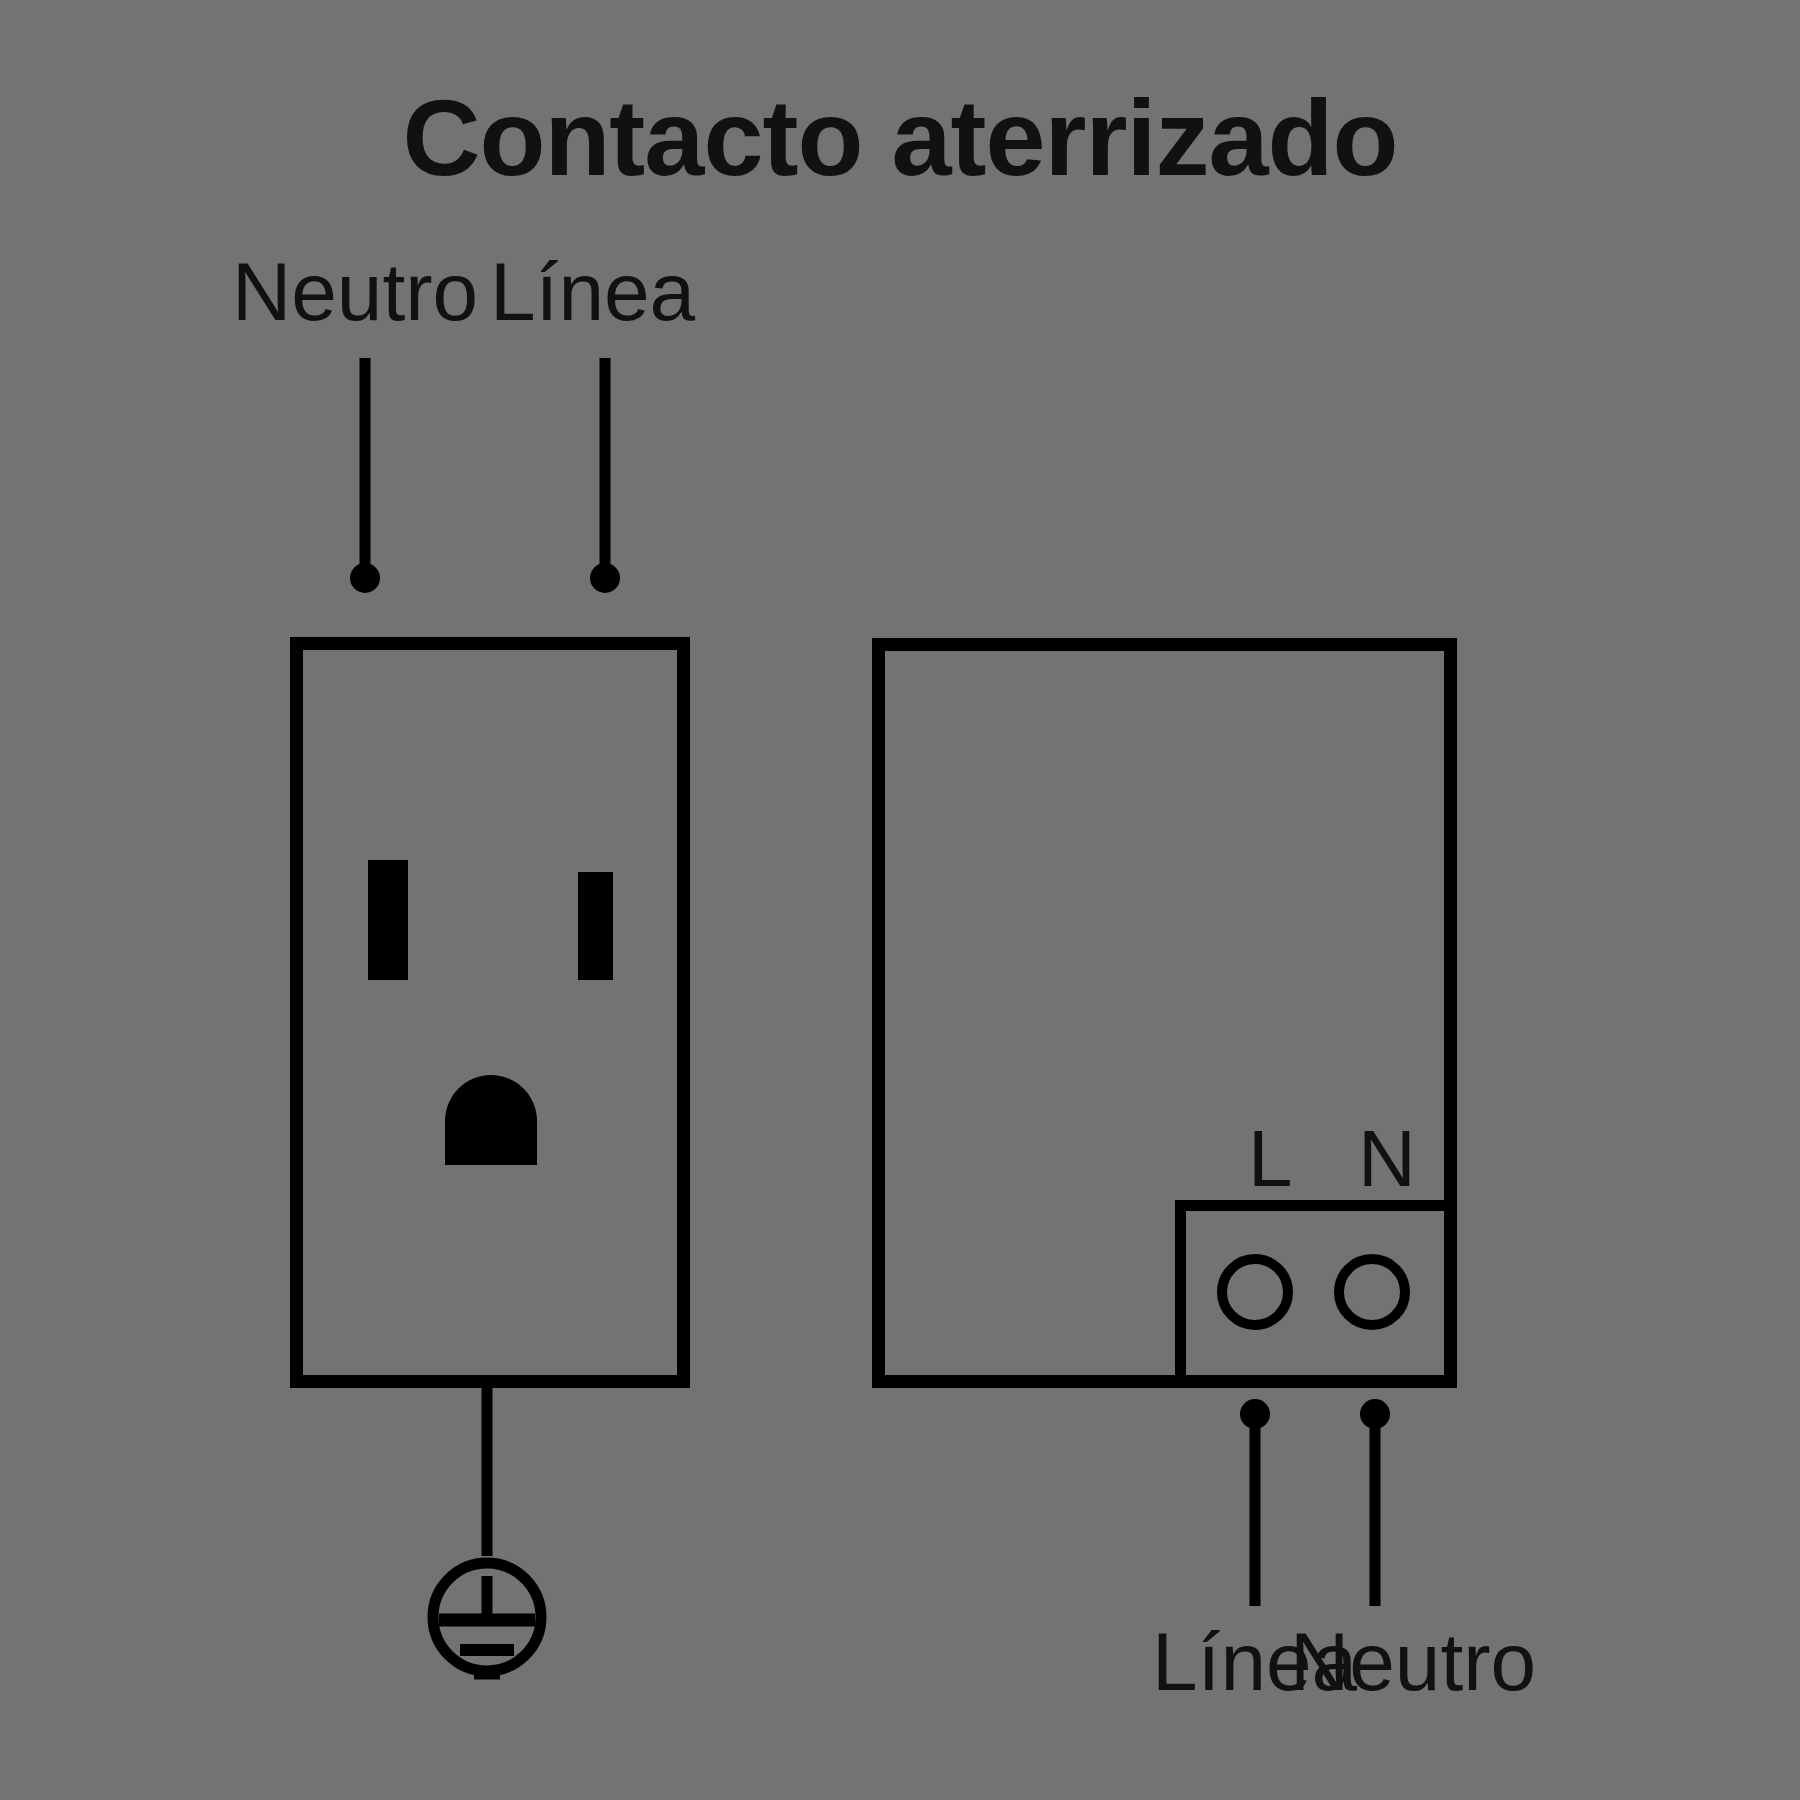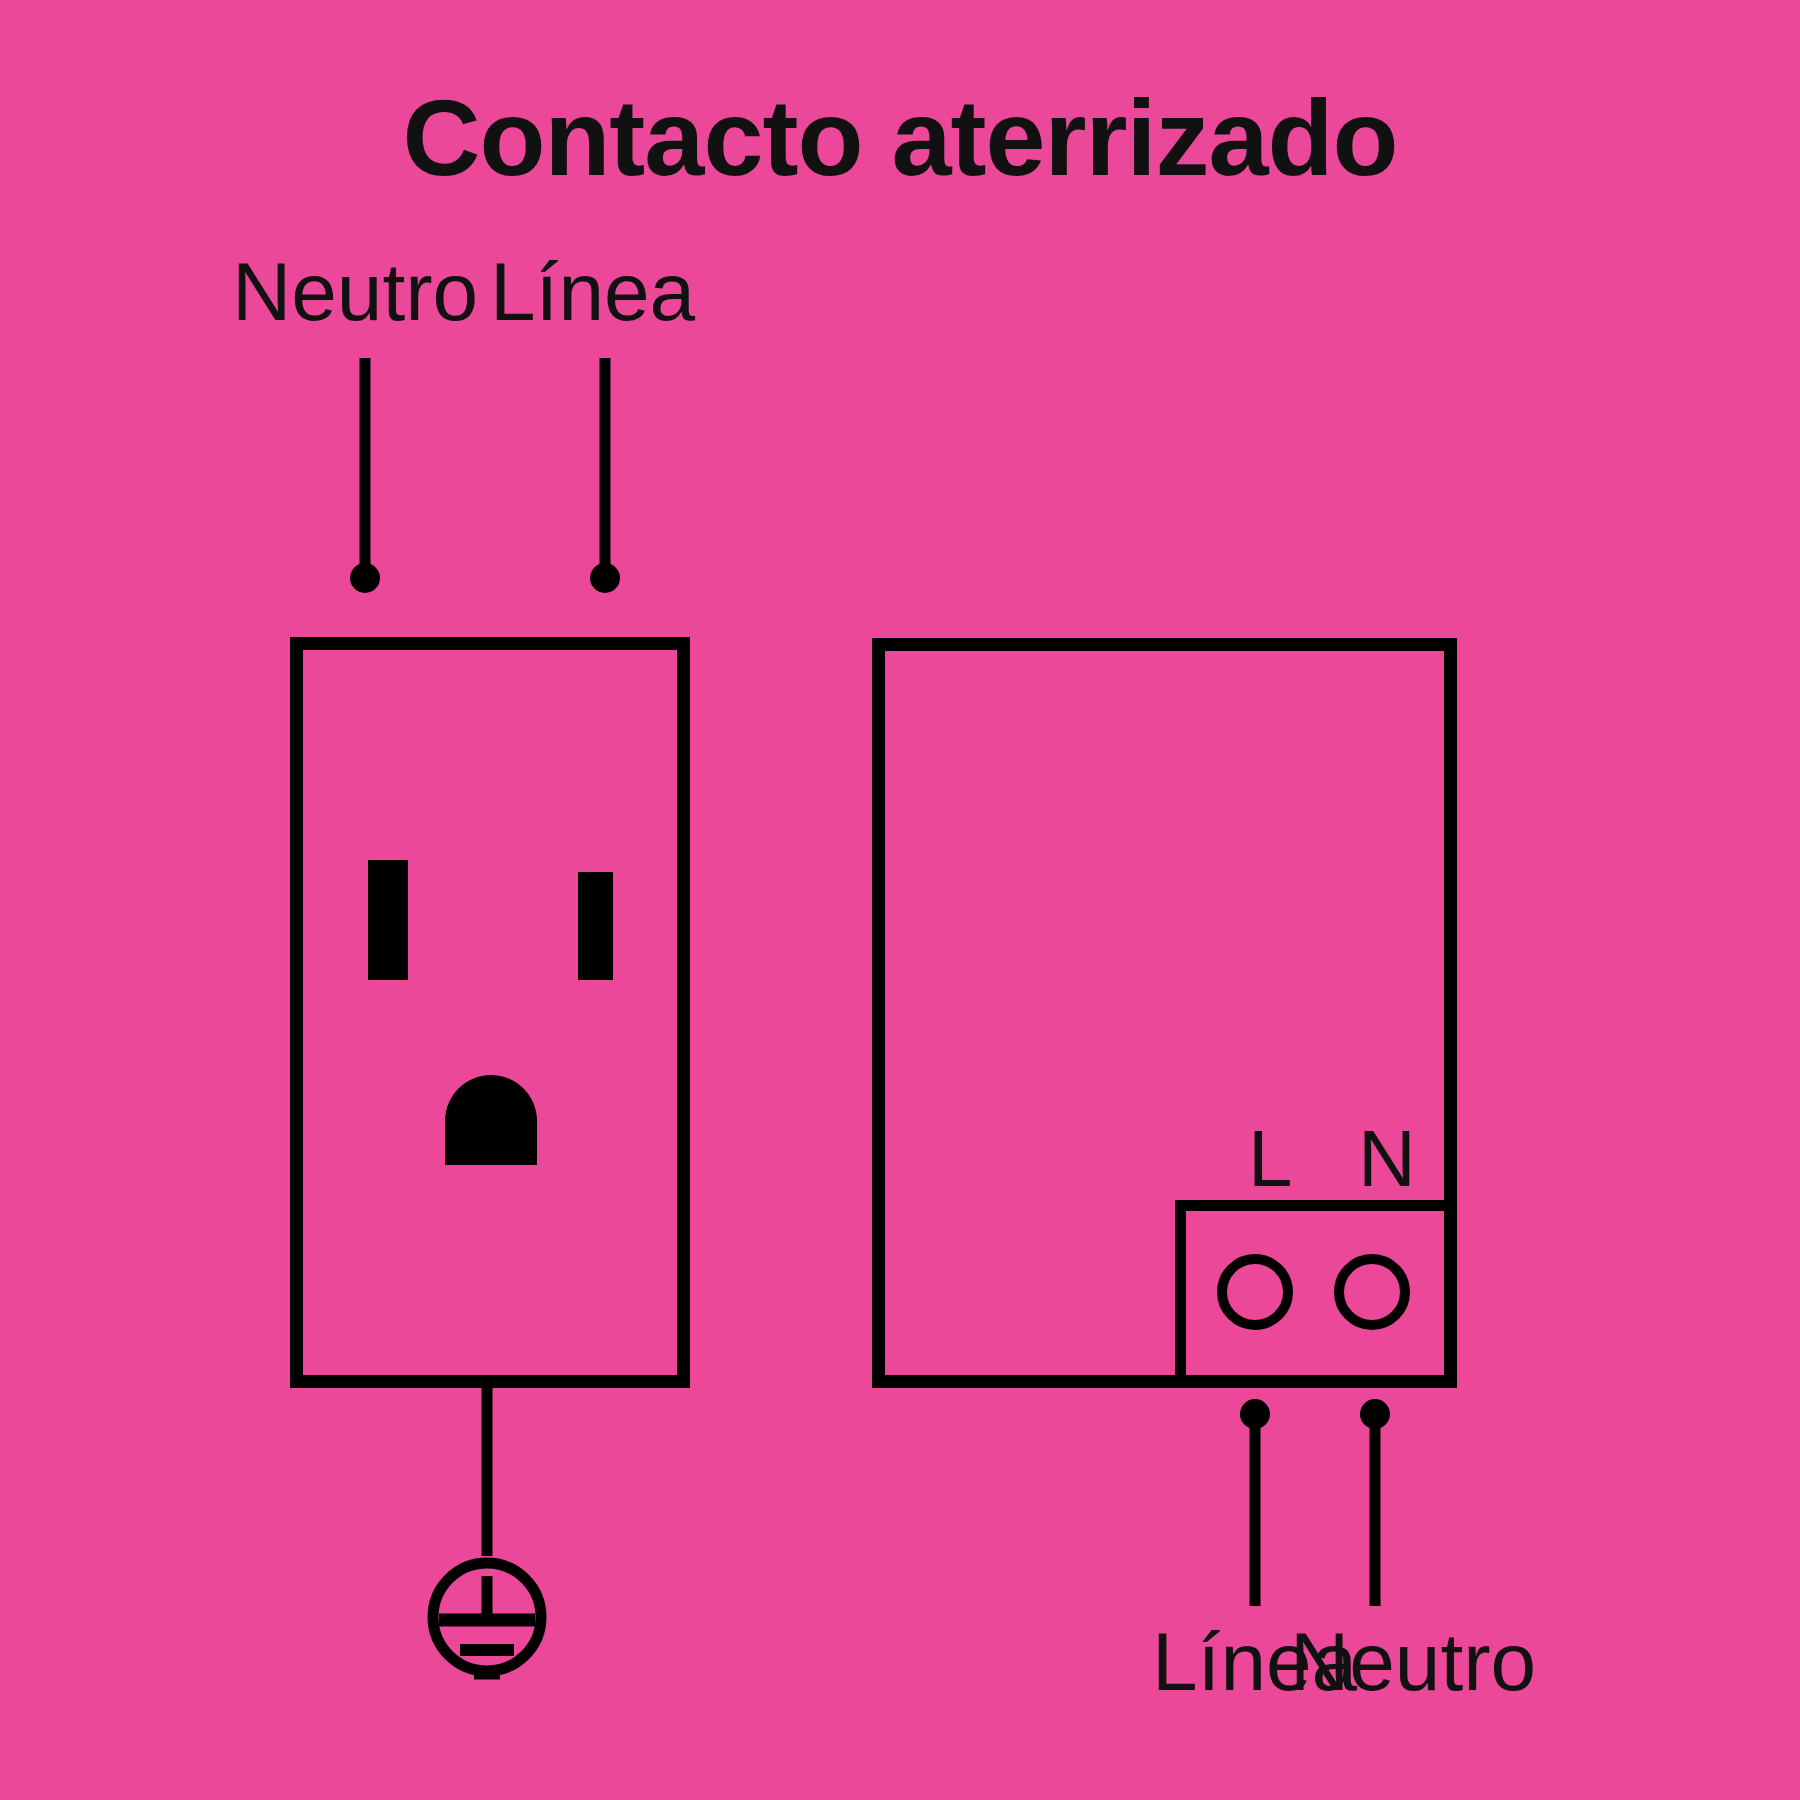--- a/index.html
+++ b/index.html
@@ -10,21 +10,21 @@
   body {
     width: 1800px;
     height: 1800px;
     overflow: hidden;
     font-family: "Liberation Sans", sans-serif;
   }
   #page {
     position: relative;
     width: 1800px;
     height: 1800px;
-    background: #ec4899;
+    background: #737373;
   }
   #diagram-svg {
     position: absolute;
     left: 0;
     top: 0;
     width: 1800px;
     height: 1800px;
     display: block;
   }
   .txt {

